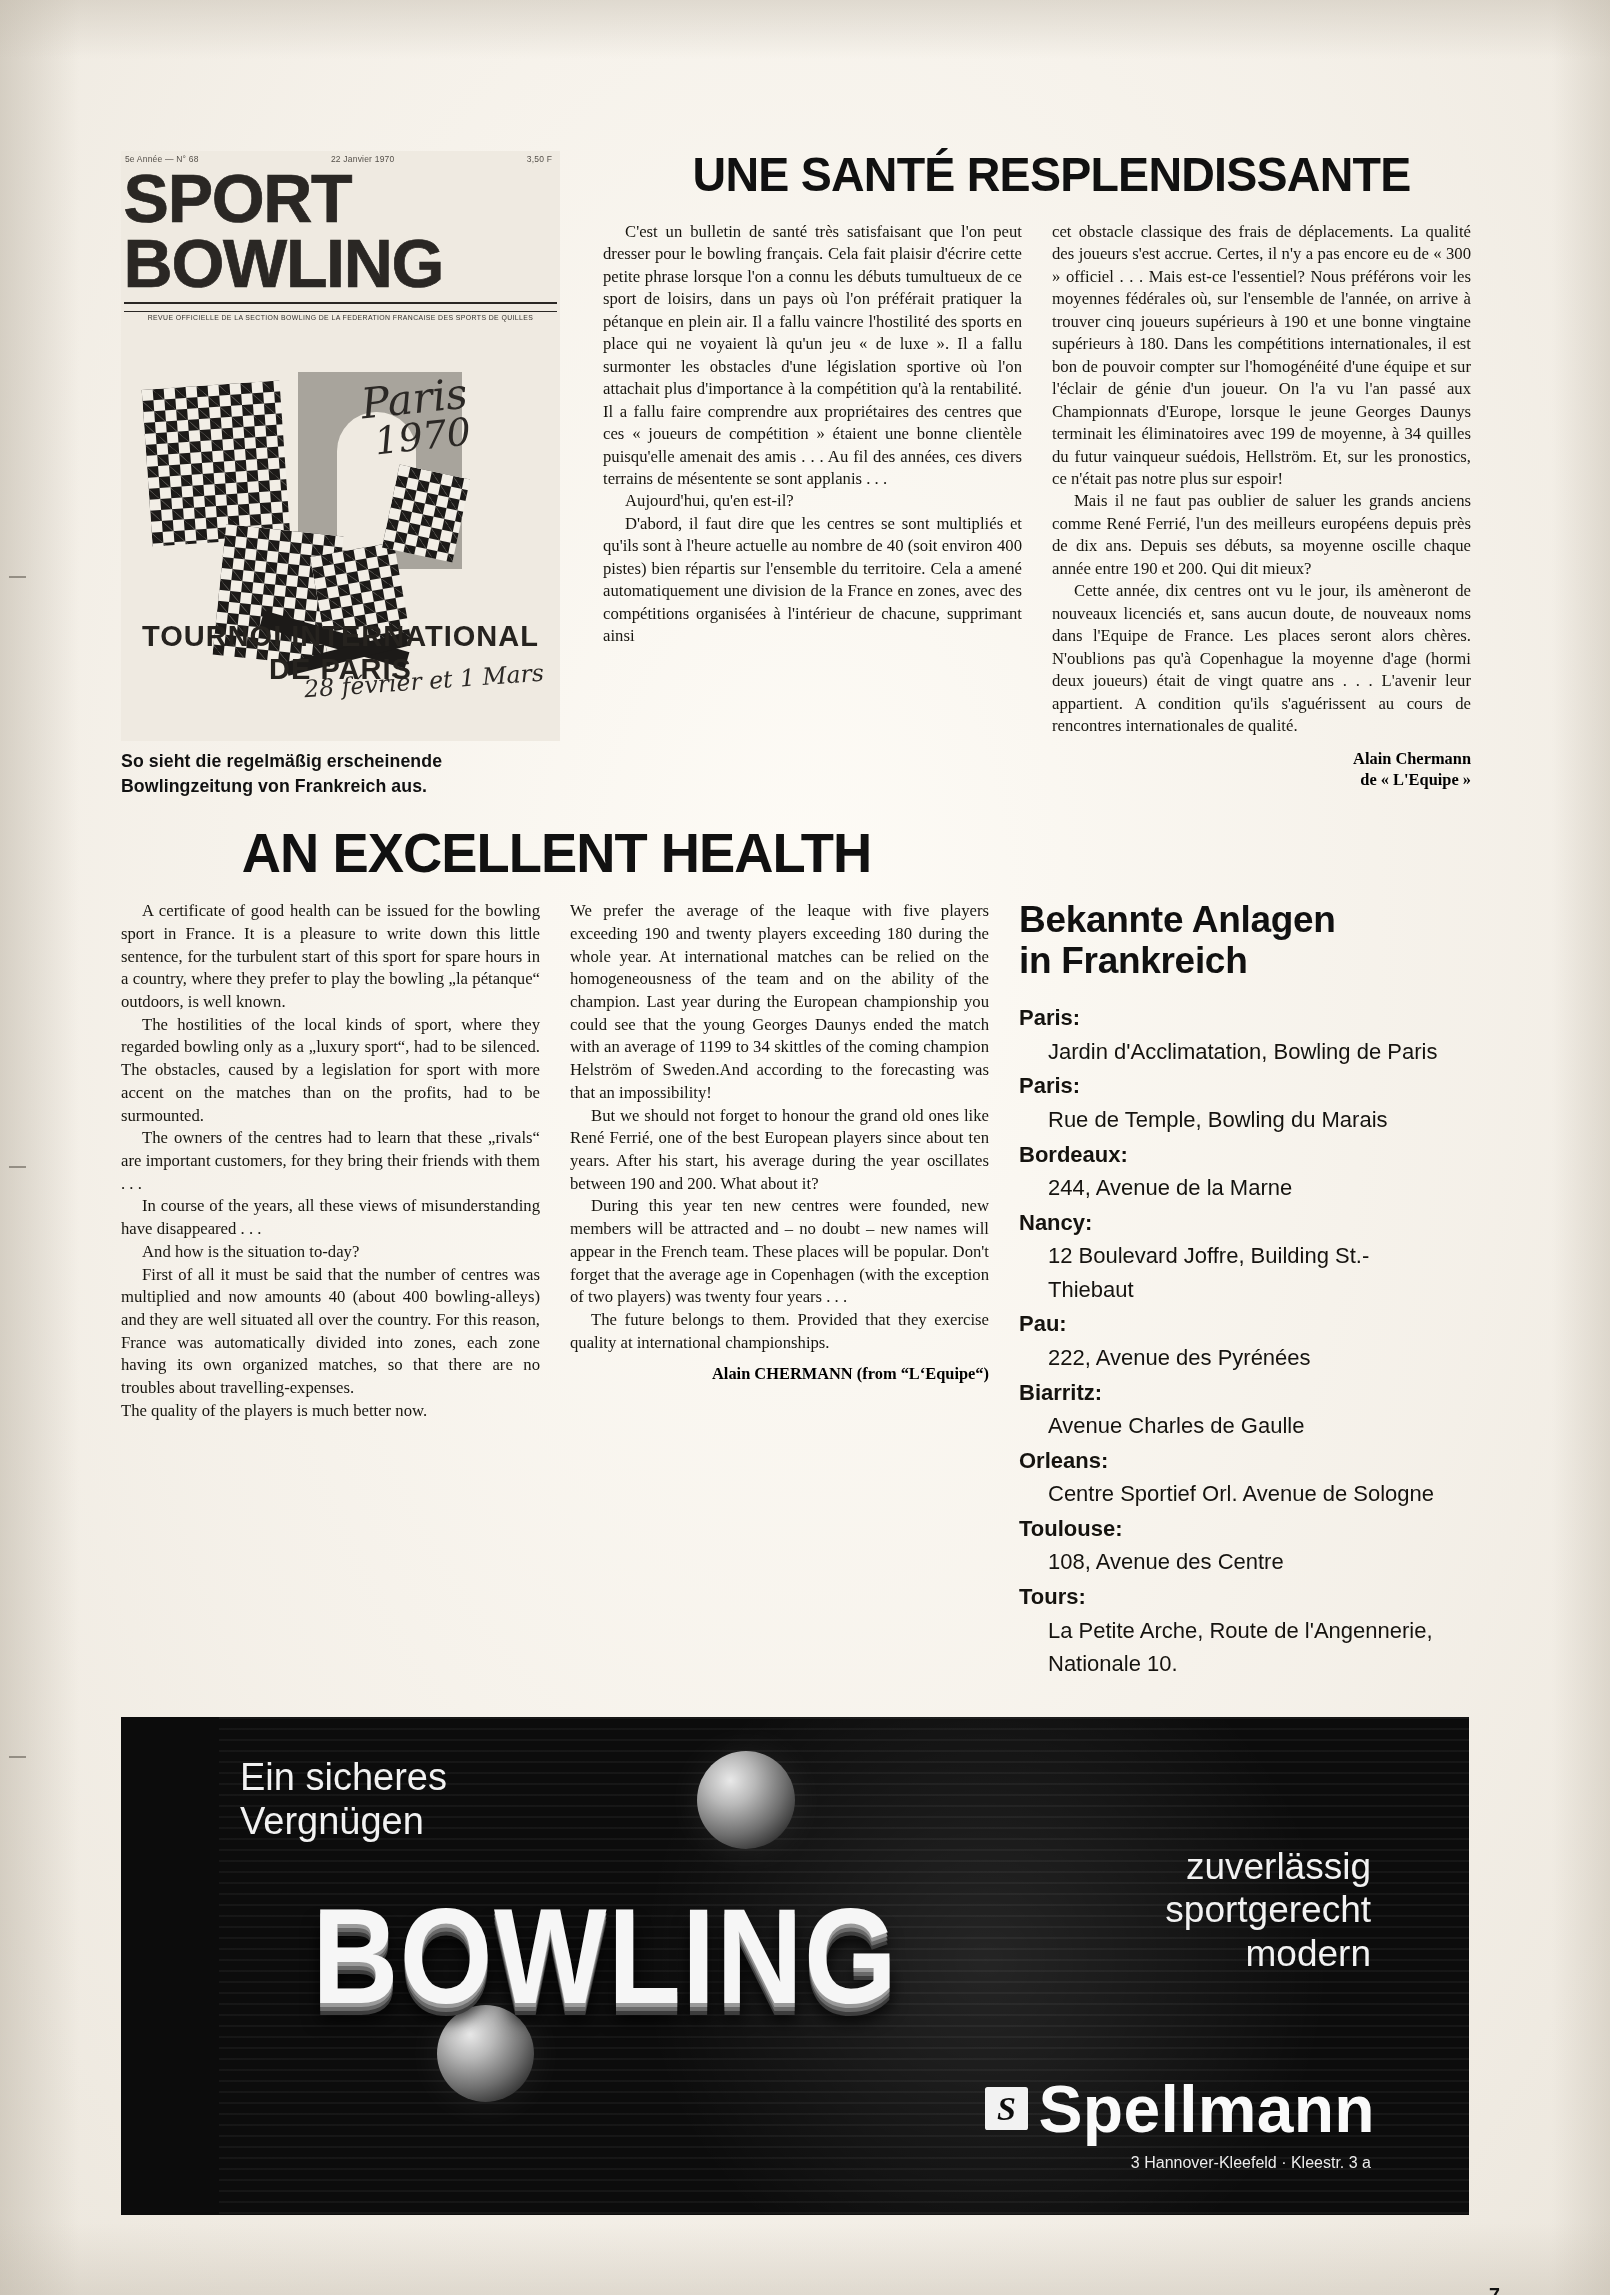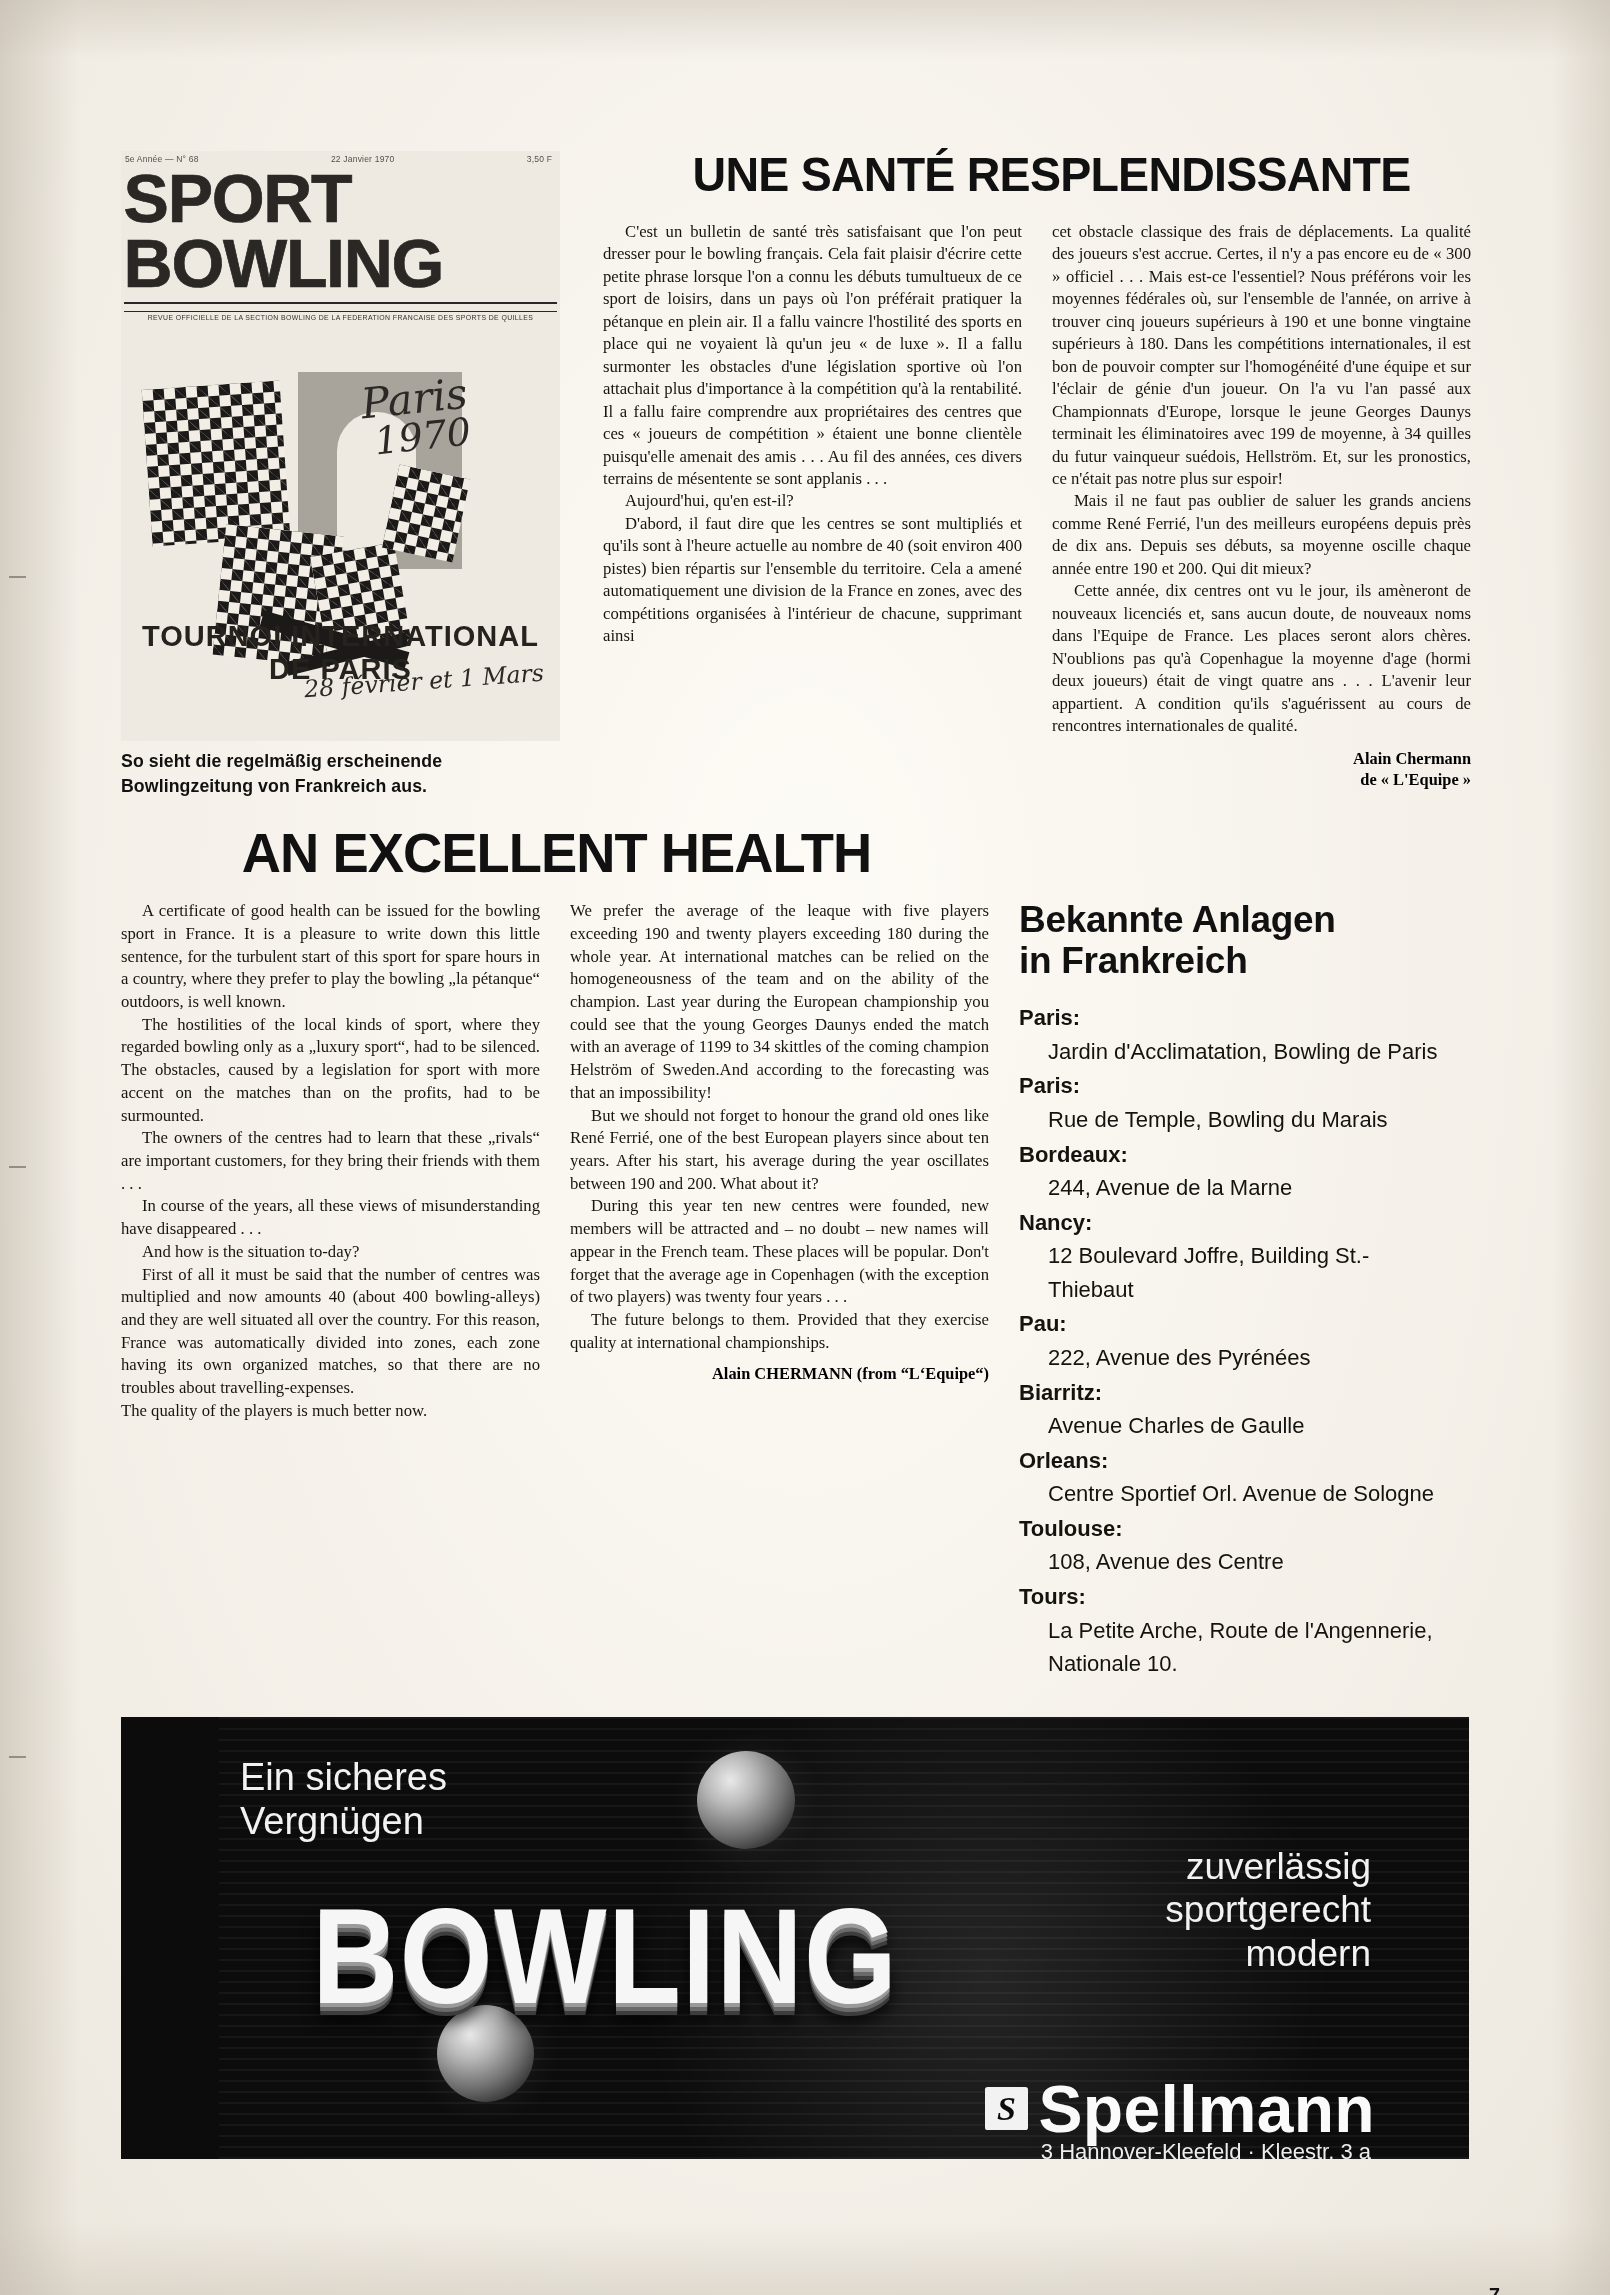--- a/index.html
+++ b/index.html
@@ -292,21 +292,21 @@
   }
   .venues .city { font-weight: bold; }
   .venues .addr { display: block; padding-left: 29px; }
   .venues .entry { margin-bottom: 1.3px; }
 
   
   .ad {
     position: relative;
     margin-top: 35px;
     width: 1348px;
-    height: 442px;
+    height: 498px;
     background: #0c0c0c;
     overflow: hidden;
     color: #fff;
   }
   .ad-lanes {
     position: absolute;
     left: 98px; top: 0; right: 0; bottom: 0;
     background: repeating-linear-gradient(
       to bottom,
       rgba(255,255,255,0.055) 0px,
@@ -398,23 +398,23 @@
   .ad-brand-name {
     font-family: Liberation Sans, sans-serif;
     font-weight: bold;
     font-size: 66px;
     letter-spacing: 0.3px;
     color: #fafafa;
   }
   .ad-address {
     position: absolute;
     right: 98px;
-    top: 422px;
-    font-family: "Liberation Sans", sans-serif;
-    font-size: 22px;
+    top: 437px;
+    font-family: "Liberation Sans", sans-serif;
+    font-size: 16px;
     color: #ededed;
   }
   .page-number {
     position: absolute;
     right: 0;
     top: 2133px;
     font-family: "Liberation Sans", sans-serif;
     font-weight: bold;
     font-size: 19.7px;
     color: #111;

